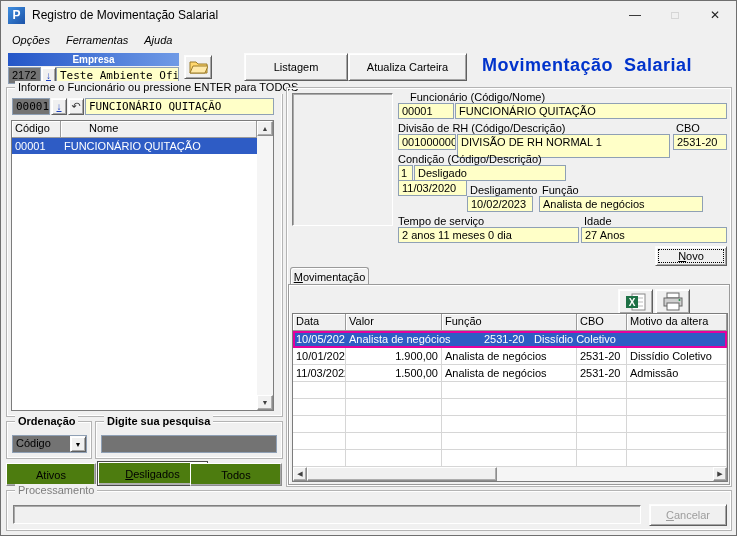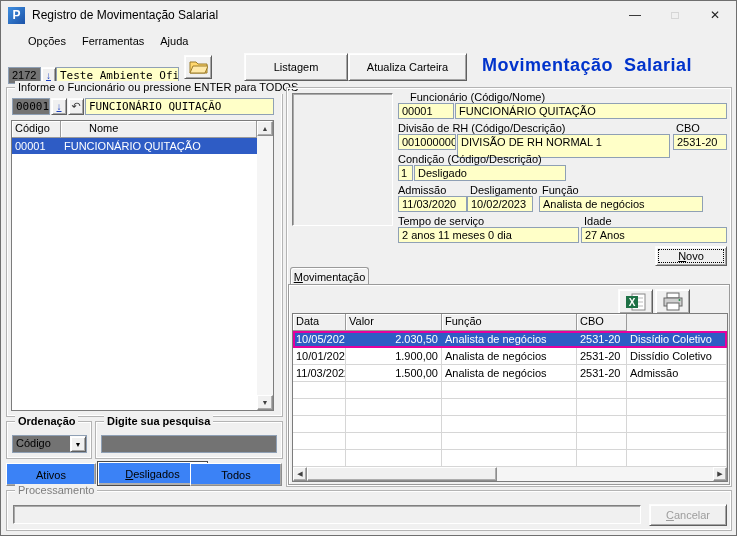--- a/index.html
+++ b/index.html
@@ -8,21 +8,21 @@
 
   .window { position:relative; width:737px; height:536px; background:#f0f0f0; border:1px solid #6f6f6f; overflow:hidden; }
 
   .titlebar { position:absolute; top:0; left:0; right:0; height:28px; background:#f0f0f0; display:flex; align-items:center; }
   .app-icon { width:17px; height:17px; margin-left:7px; background:linear-gradient(135deg,#3f8fe0,#1c53a8); color:#fff; font-weight:bold; font-size:12px; display:flex; align-items:center; justify-content:center; }
   .window-title { margin-left:7px; font-size:12px; }
   .winbtns { position:absolute; right:1px; top:0; height:28px; display:flex; }
   .winbtn { width:40px; height:28px; display:flex; align-items:center; justify-content:center; font-size:12px; color:#222; }
   .winbtn.disabled { color:#bdbdbd; }
 
-  .menubar { position:absolute; top:28px; left:0; right:0; height:21px; display:flex; align-items:flex-end; padding-left:19px; }
+  .menubar { position:absolute; top:28px; left:0; right:0; height:21px; display:flex; align-items:center; padding-left:3px;font-style:italic; }
   .menu-item { padding:3px 8px; }
 
   .caption-blue { position:absolute; left:7px; top:52px; width:171px; height:13px;
     background:linear-gradient(to right,#2456c8,#6f9ae6); color:#fff; font-size:10px; font-weight:bold;
     display:flex; align-items:center; justify-content:center; line-height:12px; }
 
   .field { position:absolute; height:17px; background:#ffffc8; border:1px solid #8fa0b5; padding:0 3px; line-height:15px; white-space:nowrap; overflow:hidden; }
   .white { background:#737373; }
   .mono { font-family:"DejaVu Sans Mono", monospace; }
 
@@ -56,21 +56,21 @@
 
   .sb-btn { position:absolute; background:#f0f0f0; border:1px solid #8d8d8d; border-top-color:#fff; border-left-color:#fff;
     box-shadow:inset -1px -1px 0 #adadad; display:flex; align-items:center; justify-content:center; font-size:7px; color:#404040; }
   .sb-track { position:absolute; background:#f5f5f5; }
   .sb-thumb { position:absolute; background:#f0f0f0; border:1px solid #8d8d8d; border-top-color:#fff; border-left-color:#fff; box-shadow:inset -1px -1px 0 #adadad; }
 
   .tab { position:absolute; background:#f0f0f0; border:1px solid #9a9a9a; border-bottom:none; border-top-left-radius:3px; border-top-right-radius:3px;
     box-shadow:inset 1px 1px 0 #fff; display:flex; align-items:center; justify-content:center; }
   .tabbody { position:absolute; background:#f0f0f0; border:1px solid #9a9a9a; box-shadow:inset 1px 1px 0 #fff; }
 
-  .bottom-tab { position:absolute; height:23px; background:#3b82f6; border:1px solid #8d8d8d; border-top-color:#fff; border-left-color:#fff;
+  .bottom-tab { position:absolute; height:23px; background:#4d7c0f; border:1px solid #8d8d8d; border-top-color:#fff; border-left-color:#fff;
     box-shadow:inset -1px -1px 0 #a9a9a9; display:flex; align-items:center; justify-content:center; }
   .bottom-tab.active { height:25px; border:1px solid #4a4a4a; box-shadow:inset 1px 1px 0 #fff, inset -2px -2px 0 #b0b0b0; }
 
   .lookup-glyph { color:#1a3fbf; font-size:10px; text-decoration:underline; line-height:10px; }
   .undo-glyph { color:#333; font-size:11px; line-height:11px; }
   .combo-arrow { position:absolute; right:0; top:0; width:16px; height:16px; }
 </style>
 </head>
 <body>
 
@@ -85,20 +85,21 @@
       <div class="winbtn">✕</div>
     </div>
   </div>
 
   <div class="menubar">
     <span class="menu-item">Opções</span>
     <span class="menu-item">Ferramentas</span>
     <span class="menu-item">Ajuda</span>
   </div>
 
+  <div class="caption-blue">Empresa</div>
   <div class="field white" style="left:7px;top:66px;width:33px;">2172</div>
   <div class="btn" style="left:40px;top:66px;width:15px;height:17px;">
     <span class="lookup-glyph">↓</span>
   </div>
   <div class="field mono" style="left:55px;top:66px;width:123px;">Teste Ambiente Ofici</div>
   <div class="btn" style="left:183px;top:54px;width:28px;height:24px;">
     <svg width="19" height="14" viewBox="0 0 19 14">
       <path d="M1 2 h6 l2 2 h9 v9 H1 z" fill="#ffd76e" stroke="#9c7c2a"></path>
       <path d="M1 13 L4 6 h15 l-3 7 z" fill="#ffe9a8" stroke="#9c7c2a"></path>
     </svg>
@@ -175,21 +176,21 @@
   <div class="field" style="left:456px;top:133px;width:213px;height:24px;">DIVISÃO DE RH NORMAL 1</div>
   <div class="field" style="left:672px;top:133px;width:54px;height:16px;">2531-20</div>
 
   <div class="label" style="left:397px;top:152px;">Condição (Código/Descrição)</div>
   <div class="field" style="left:397px;top:164px;width:15px;height:16px;padding:0 2px;">1</div>
   <div class="field" style="left:413px;top:164px;width:152px;height:16px;">Desligado</div>
 
   <div class="label" style="left:397px;top:183px;">Admissão</div>
   <div class="label" style="left:469px;top:183px;">Desligamento</div>
   <div class="label" style="left:541px;top:183px;">Função</div>
-  <div class="field" style="left:397px;top:195px;width:69px;height:16px;">11/03/2020</div>
+  <div class="field" style="left:397px;top:179px;width:69px;height:16px;">11/03/2020</div>
   <div class="field" style="left:466px;top:195px;width:66px;height:16px;">10/02/2023</div>
   <div class="field" style="left:538px;top:195px;width:164px;height:16px;">Analista de negócios</div>
 
   <div class="label" style="left:397px;top:214px;">Tempo de serviço</div>
   <div class="label" style="left:583px;top:214px;">Idade</div>
   <div class="field" style="left:397px;top:226px;width:181px;height:16px;">2 anos 11 meses 0 dia</div>
   <div class="field" style="left:580px;top:226px;width:146px;height:16px;">27 Anos</div>
 
   <div class="btn focus-ring" style="left:654px;top:245px;width:72px;height:20px;">
     <span class="accel">Novo</span>
@@ -218,25 +219,25 @@
       <circle cx="17.5" cy="8" r="1" fill="#2a8a4a"></circle>
     </svg>
   </div>
 
   <div class="grid" style="left:291px;top:312px;width:436px;height:169px;">
     <div class="gh">
       <div class="gh-cell" style="width:53px;">Data</div>
       <div class="gh-cell" style="width:96px;">Valor</div>
       <div class="gh-cell" style="width:135px;">Função</div>
       <div class="gh-cell" style="width:50px;">CBO</div>
+      <div class="gh-cell" style="flex:1;">Motivo da altera</div>
     </div>
 
     <div class="grow sel-blue sel-magenta">
       <div class="gcell" style="width:53px;">10/05/2024</div>
-      <div class="gcell num" style="width:96px;">2.030,50</div>
       <div class="gcell" style="width:135px;">Analista de negócios</div>
       <div class="gcell" style="width:50px;">2531-20</div>
       <div class="gcell" style="flex:1;">Dissídio Coletivo</div>
     </div>
     <div class="grow">
       <div class="gcell" style="width:53px;">10/01/2023</div>
       <div class="gcell num" style="width:96px;">1.900,00</div>
       <div class="gcell" style="width:135px;">Analista de negócios</div>
       <div class="gcell" style="width:50px;">2531-20</div>
       <div class="gcell" style="flex:1;">Dissídio Coletivo</div>

